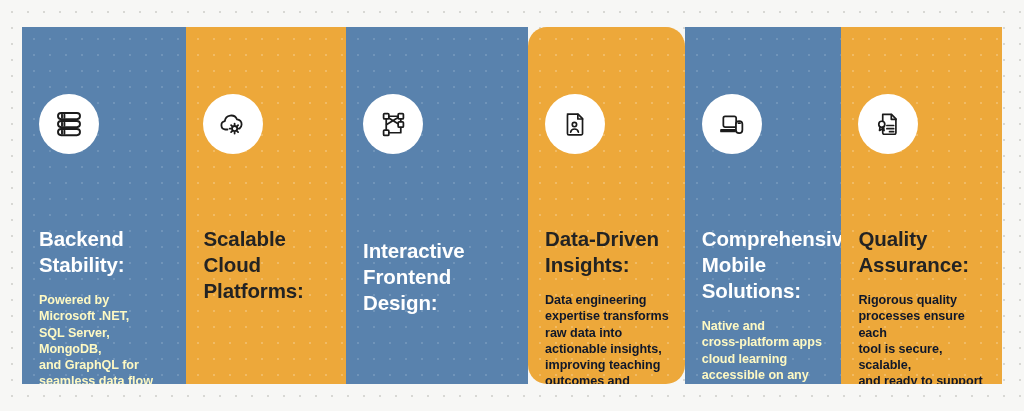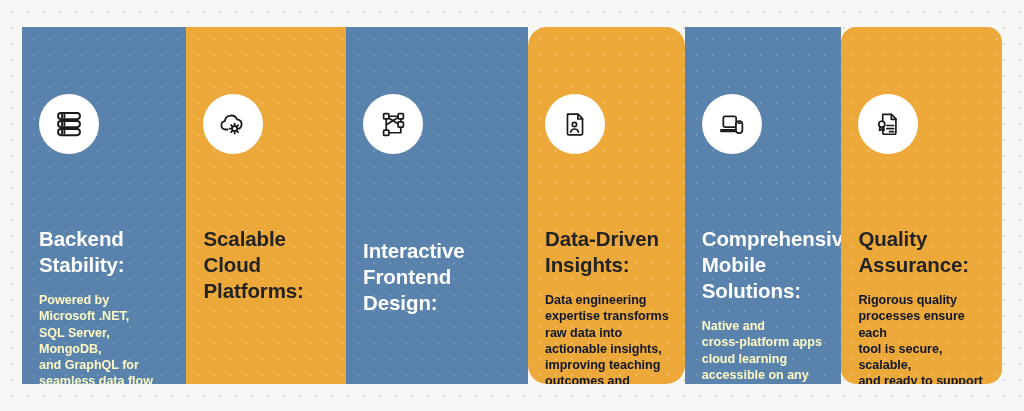--- a/index.html
+++ b/index.html
@@ -58,21 +58,21 @@
   }
 
   .panel > * { position: relative; z-index: 1; margin-top: 44px; }
 
   
   .w-0 { width: 168px; }
   .w-1 { width: 163px; }
   .w-2 { width: 186px; gap: 12px; }
   .w-3 { width: 160px; border-radius: 19px; }
   .w-4 { width: 160px; }
-  .w-5 { width: 164px; border-radius: 15px; }
+  .w-5 { width: 164px; }
 
   .icon-circle {
     width: 60px;
     height: 60px;
     border-radius: 50%;
     background: #ffffff;
     display: flex;
     align-items: center;
     justify-content: center;
     flex: 0 0 auto;

